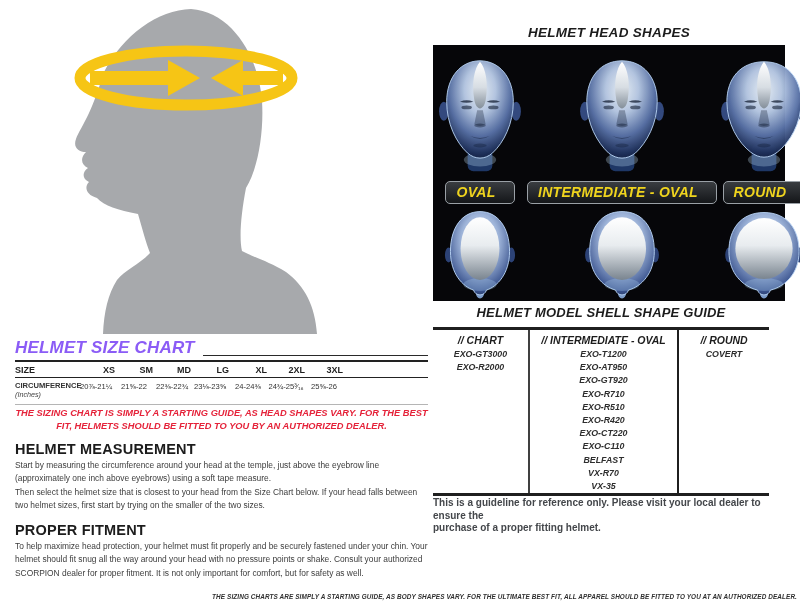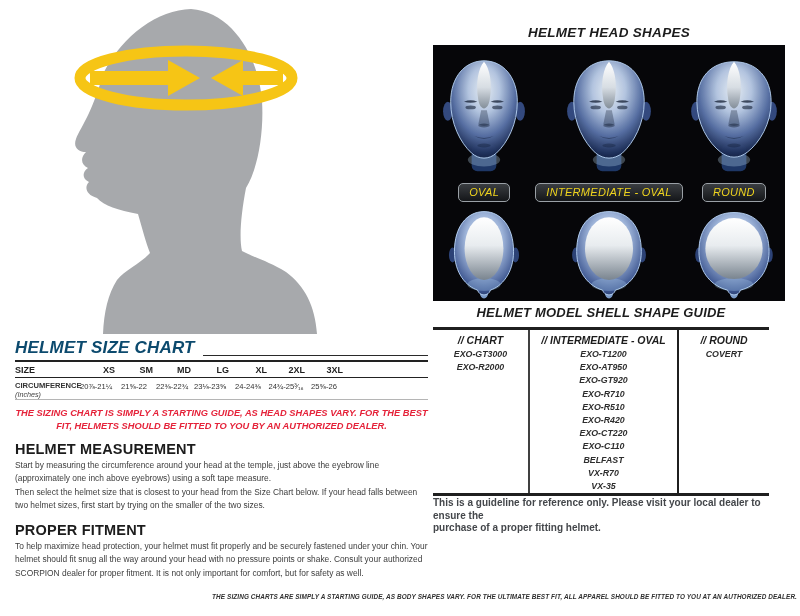--- a/index.html
+++ b/index.html
@@ -5,24 +5,24 @@
   * { margin:0; padding:0; box-sizing:border-box; }
   html,body { background:#ffffff; }
   body { font-family:"Liberation Sans","DejaVu Sans",sans-serif; color:#222; }
   .page { position:relative; width:800px; height:616px; background:#fff; overflow:hidden; }
 
   
   .silhouette { position:absolute; left:28px; top:0; width:332px; height:334px; }
 
   
   .sc-title-row { position:absolute; left:15px; top:338px; width:413px; display:flex; align-items:flex-end; }
-  .sc-title { font-size:17px; font-weight:900; font-style:italic; color:#0c4a6e; letter-spacing:.2px; white-space:nowrap; }
+  .sc-title { font-size:17px; font-weight:900; font-style:italic; color:#8b5cf6; letter-spacing:.2px; white-space:nowrap; }
   .sc-title-rule { flex:1; border-bottom:1.6px solid #2a2a2a; margin-left:8px; margin-bottom:2px; }
 
-  .size-table { position:absolute; left:15px; top:360px; width:413px; border-top:2.6px solid #222; border-bottom:1px solid #b5b5b5; }
+  .size-table { position:absolute; left:15px; top:360px; width:413px; border-top:2.6px solid #222; border-bottom:1px solid #b5b5b5; padding-bottom:5px; }
   .size-table .hrow { display:grid; grid-template-columns:62px repeat(7,38px); border-bottom:1.4px solid #222; padding:3px 0 2px 0; }
   .size-table .hcell { font-size:9px; font-weight:700; color:#1e1e1e; text-align:right; }
   .size-table .hcell.first { text-align:left; }
   .size-table .drow { display:grid; grid-template-columns:62px repeat(7,38px); padding-top:3px; }
   .size-table .dlabel { font-size:7.6px; font-weight:700; color:#333; line-height:9px; }
   .size-table .dlabel .sub { font-style:italic; font-weight:400; font-size:7.2px; color:#444; }
   .size-table .dcell { font-size:7.6px; font-weight:500; color:#333; text-align:center; padding-top:1px; white-space:nowrap; }
 
   .warning { position:absolute; left:15px; top:407px; width:413px; text-align:center;
              font-size:9.3px; line-height:12.8px; font-weight:800; font-style:italic; color:#E5233A; }
@@ -34,23 +34,23 @@
 
   
   .hhs-title { position:absolute; left:433px; top:25px; width:352px; text-align:center;
                font-size:13.5px; font-weight:900; font-style:italic; color:#1c1c1c; letter-spacing:.3px; }
 
   .headbox { position:absolute; left:433px; top:45px; width:352px; height:256px; background:#060609;
              display:grid; grid-template-columns:repeat(3,1fr); grid-template-rows:126px 26px 1fr;
              justify-items:center; align-items:center; padding-top:8px; }
   .headbox svg.front { width:94px; height:118px; }
   .headbox svg.top   { width:90px; height:96px; margin-top:2px; }
-  .shape-label { font-size:11px; font-weight:400; font-style:italic; color:#EFD41E;
+  .shape-label { font-size:14px; font-weight:700; font-style:italic; color:#EFD41E;
                  background:linear-gradient(#3a3d41,#141619); border:1.5px solid #9aa0a6; border-radius:5px;
-                 padding:2px 10px 3px 10px; white-space:nowrap; letter-spacing:.3px; }
+                 padding:2px 18px 3px 10px; white-space:nowrap; letter-spacing:.3px; }
 
   .smg-title { position:absolute; left:433px; top:305px; width:336px; text-align:center;
                font-size:13px; font-weight:900; font-style:italic; color:#1c1c1c; letter-spacing:.2px; }
 
   .shell-table { position:absolute; left:433px; top:327px; width:336px;
                  border-top:3px solid #1f1f1f; border-bottom:3px solid #1f1f1f;
                  display:grid; grid-template-columns:95px 151px 90px; min-height:164px; }
   .shell-col { padding-top:4px; text-align:center; }
   .shell-col.mid { border-left:2px solid #404040; border-right:2px solid #1f1f1f; }
   .shell-header { font-size:10.5px; font-weight:900; font-style:italic; color:#1c1c1c; margin-bottom:2px; }

